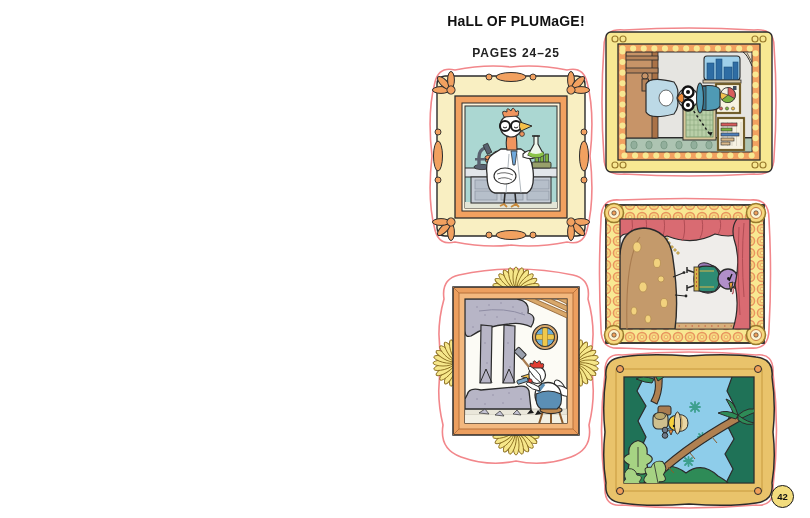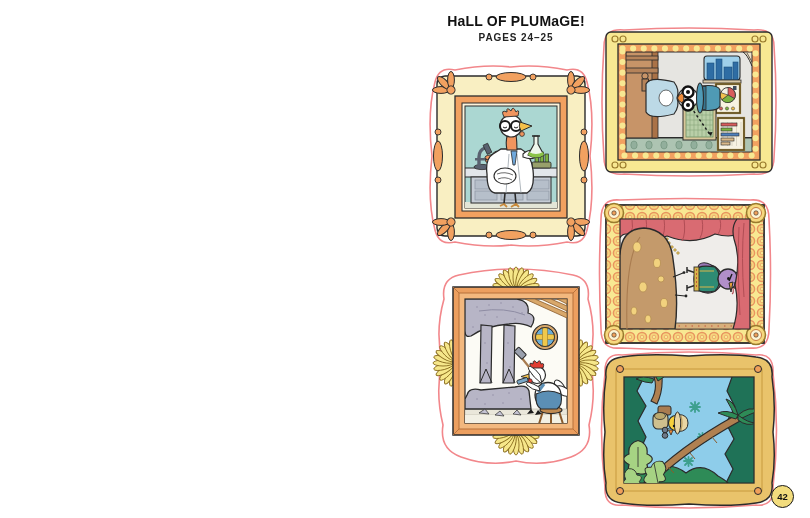--- a/index.html
+++ b/index.html
@@ -1,20 +1,20 @@
 <!DOCTYPE html>
 <html><head>
 <meta charset="utf-8">
 <style>
   html,body{margin:0;padding:0;background:#ffffff;}
   body{width:810px;height:518px;font-family:"Liberation Sans",sans-serif;}
   .page{position:relative;width:810px;height:518px;background:#ffffff;overflow:hidden;}
   .head{position:absolute;left:418px;top:13px;width:196px;text-align:center;}
   .title{font-size:14px;font-weight:bold;color:#111;letter-spacing:0.2px;}
-  .subtitle{margin-top:3px;font-size:10px;font-weight:bold;color:#222;letter-spacing:0.9px;}
+  .subtitle{margin-top:17px;font-size:12px;font-weight:bold;color:#222;letter-spacing:0.9px;}
   .sticker{position:absolute;}
   .s1{left:425px;top:62px;}
   .s2{left:600px;top:26px;}
   .s3{left:598px;top:197px;}
   .s4{left:427px;top:263px;}
   .s5{left:598px;top:349px;}
   .badge{position:absolute;left:771px;top:485px;width:23px;height:23px;border-radius:50%;
          background:#f2dc7d;border:1.6px solid #1a1a1a;display:flex;align-items:center;
          justify-content:center;font-size:9.5px;font-weight:bold;color:#111;box-sizing:border-box;}
   svg{display:block;}

